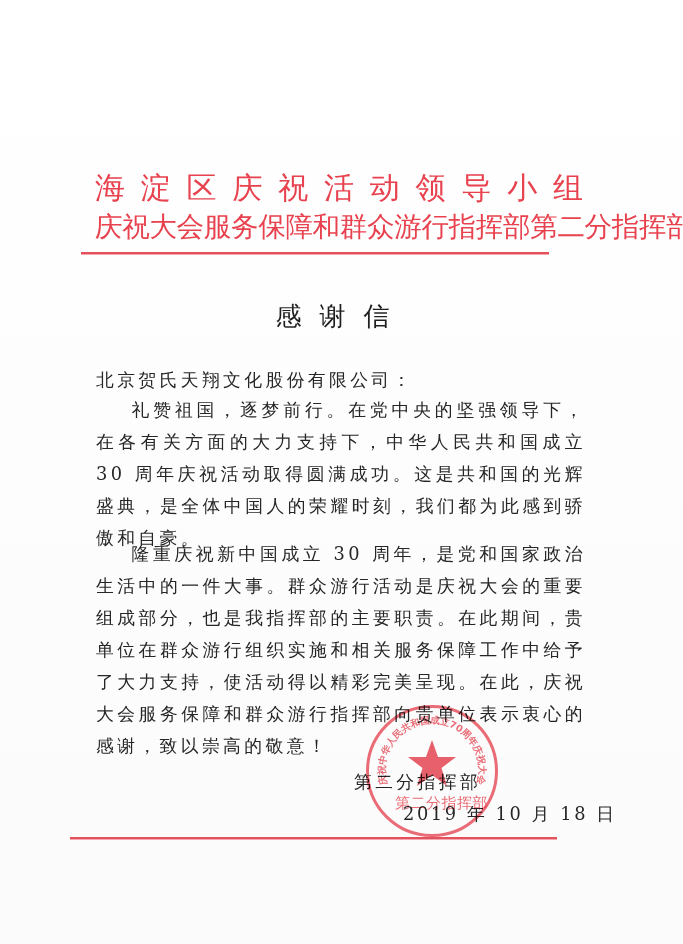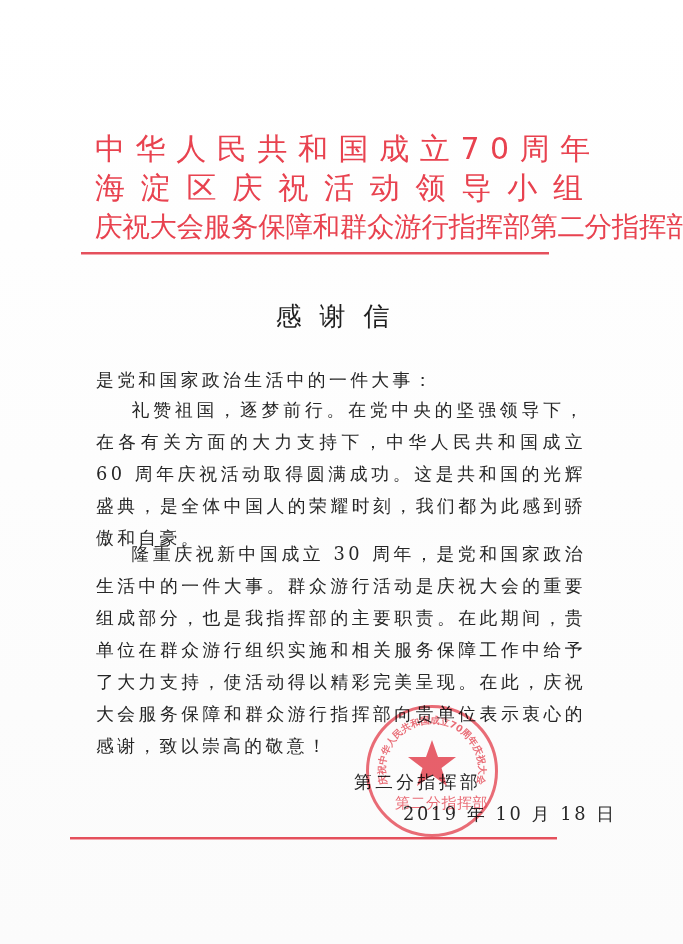--- a/index.html
+++ b/index.html
@@ -147,31 +147,30 @@
     letter-spacing: 0.5px;
     white-space: nowrap;
     font-family: "DejaVu Sans", "Liberation Sans", sans-serif;
   }
 </style>
 </head>
 <body>
 
 <div class="page">
 
-  <div class="letterhead lh-line1">中华人民共和国成立70周年</div>
   <div class="letterhead lh-line3">庆祝大会服务保障和群众游行指挥部第二分指挥部</div>
   <div class="letterhead lh-line2">海淀区庆祝活动领导小组</div>
 
   <div class="redline redline-top"></div>
 
   <div class="title">感谢信</div>
 
-  <div class="body-text salutation">是党和国家政治生活中的一件大事：</div>
+  <div class="body-text salutation">北京贺氏天翔文化股份有限公司：</div>
 
-  <div class="body-text para1">礼赞祖国，逐梦前行。在党中央的坚强领导下，在各有关方面的大力支持下，中华人民共和国成立 60 周年庆祝活动取得圆满成功。这是共和国的光辉盛典，是全体中国人的荣耀时刻，我们都为此感到骄傲和自豪。</div>
+  <div class="body-text para1">礼赞祖国，逐梦前行。在党中央的坚强领导下，在各有关方面的大力支持下，中华人民共和国成立 30 周年庆祝活动取得圆满成功。这是共和国的光辉盛典，是全体中国人的荣耀时刻，我们都为此感到骄傲和自豪。</div>
 
   <div class="body-text para2">隆重庆祝新中国成立 30 周年，是党和国家政治生活中的一件大事。群众游行活动是庆祝大会的重要组成部分，也是我指挥部的主要职责。在此期间，贵单位在群众游行组织实施和相关服务保障工作中给予了大力支持，使活动得以精彩完美呈现。在此，庆祝大会服务保障和群众游行指挥部向贵单位表示衷心的感谢，致以崇高的敬意！</div>
 
   <div class="sign sign-unit">第二分指挥部</div>
   <div class="sign sign-date">2019 年 10 月 18 日</div>
 
   <div class="stamp">
     <svg class="stamp-ring-text" viewBox="0 0 126 126">
       <defs>
         <path id="ringPath" d="M 18,76 A 47,47 0 1,1 108,76"></path>

